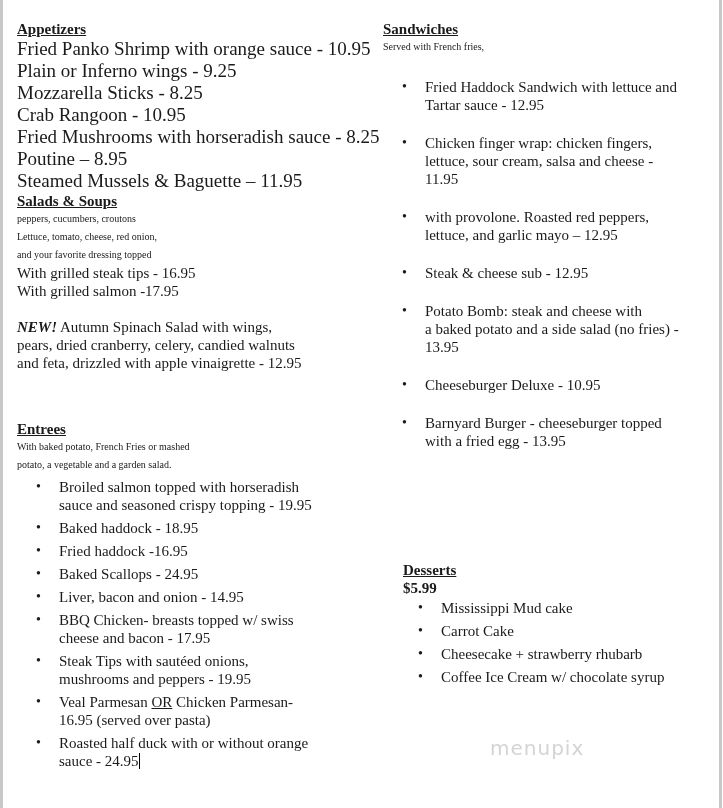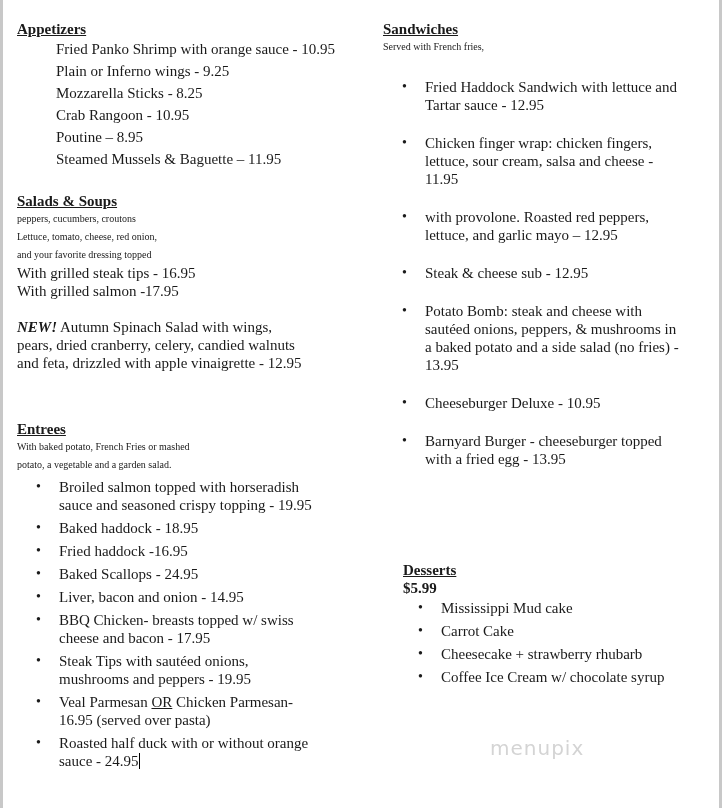--- a/index.html
+++ b/index.html
@@ -9,21 +9,21 @@
     font-family: "Liberation Serif", "DejaVu Serif", serif;
     color: #1a1a1a;
     position: relative;
   }
   .edge-left { position: absolute; left: 0; top: 0; width: 3px; height: 808px; background: #c8c8c8; }
   .edge-right { position: absolute; left: 719px; top: 0; width: 3px; height: 808px; background: #c8c8c8; }
   .col { position: absolute; top: 0; }
   .col-left { left: 17px; width: 350px; }
   .col-right { left: 383px; width: 330px; }
   .sec-title { font-weight: bold; text-decoration: underline; font-size: 15px; line-height: 18px; }
-  .line { font-size: 15px; line-height: 22px; white-space: nowrap; margin-left: 39px; }
+  .line { font-size: 19px; line-height: 22px; white-space: nowrap; }
   .ital { font-size: 10px; line-height: 18px; }
   .plain { font-size: 15px; line-height: 18px; }
   .bold { font-weight: bold; }
   .u { text-decoration: underline; }
   ul { margin: 0; padding: 0; list-style: none; }
   li { position: relative; font-size: 15px; line-height: 18px; }
   li .bullet { position: absolute; left: -23px; top: 0; font-size: 14px; }
   .watermark {
     position: absolute; left: 490px; top: 712px;
     font-family: "DejaVu Sans", sans-serif; font-size: 20px;
@@ -37,20 +37,21 @@
 <div class="edge-left"></div>
 <div class="edge-right"></div>
 
 <div class="col col-left">
   <div style="position:absolute; top:20px;">
     <div class="sec-title">Appetizers</div>
     <div class="line">Fried Panko Shrimp with orange sauce - 10.95</div>
     <div class="line">Plain or Inferno wings - 9.25</div>
     <div class="line">Mozzarella Sticks - 8.25</div>
     <div class="line">Crab Rangoon - 10.95</div>
+    <div class="line">Fried Mushrooms with horseradish sauce - 8.25</div>
     <div class="line">Poutine – 8.95</div>
     <div class="line">Steamed Mussels &amp; Baguette – 11.95</div>
   </div>
 
   <div style="position:absolute; top:192px;">
     <div class="sec-title">Salads &amp; Soups</div>
     <div class="ital">peppers, cucumbers, croutons</div>
     <div class="ital">Lettuce, tomato, cheese, red onion,</div>
     <div class="ital">and your favorite dressing topped</div>
     <div class="plain">With grilled steak tips - 16.95</div>
@@ -134,21 +135,20 @@
           <div>with provolone. Roasted red peppers,</div>
           <div>lettuce, and garlic mayo – 12.95</div>
         </li>
       <li style="margin-bottom:20px;">
           <span class="bullet">•</span>
           <div>Steak &amp; cheese sub - 12.95</div>
         </li>
       <li style="margin-bottom:20px;">
           <span class="bullet">•</span>
           <div>Potato Bomb: steak and cheese with</div>
-          <div>sautéed onions, peppers, &amp; mushrooms in</div>
           <div>a baked potato and a side salad (no fries) -</div>
           <div>13.95</div>
         </li>
       <li style="margin-bottom:20px;">
           <span class="bullet">•</span>
           <div>Cheeseburger Deluxe - 10.95</div>
         </li>
       <li>
           <span class="bullet">•</span>
           <div>Barnyard Burger - cheeseburger topped</div>

